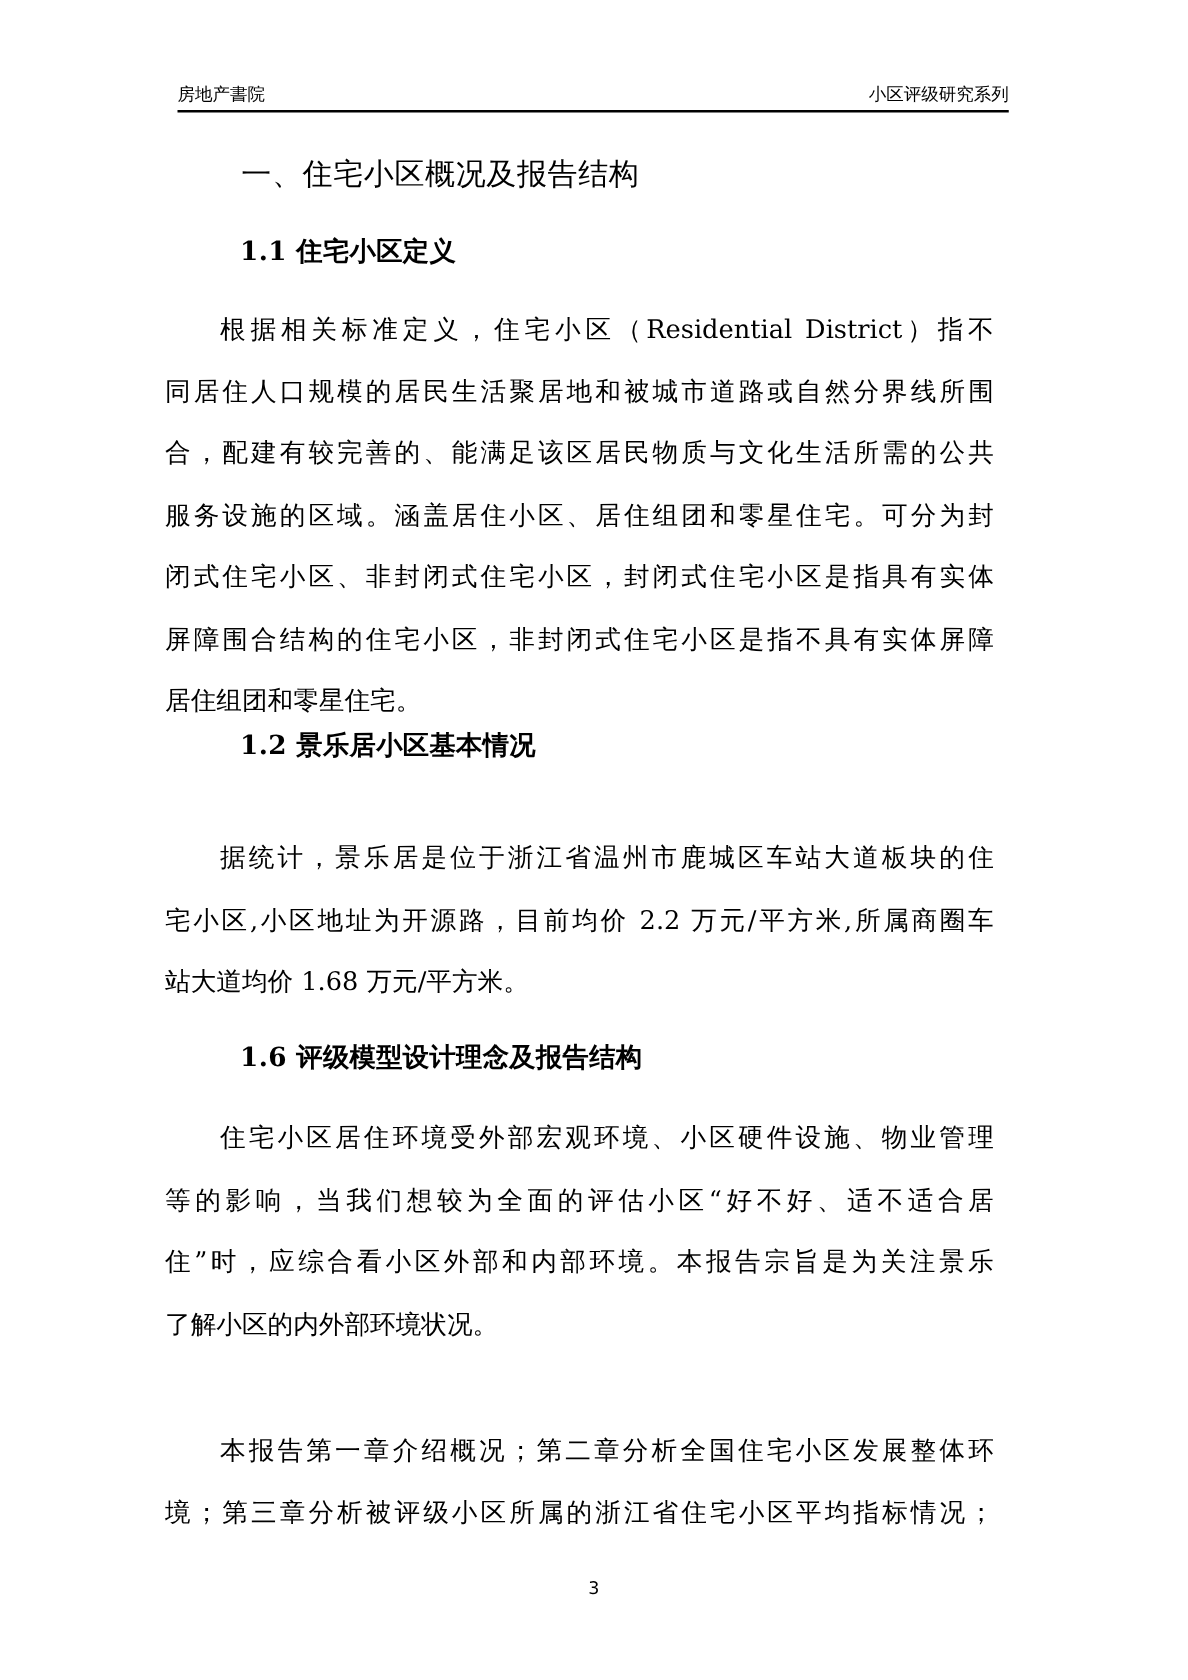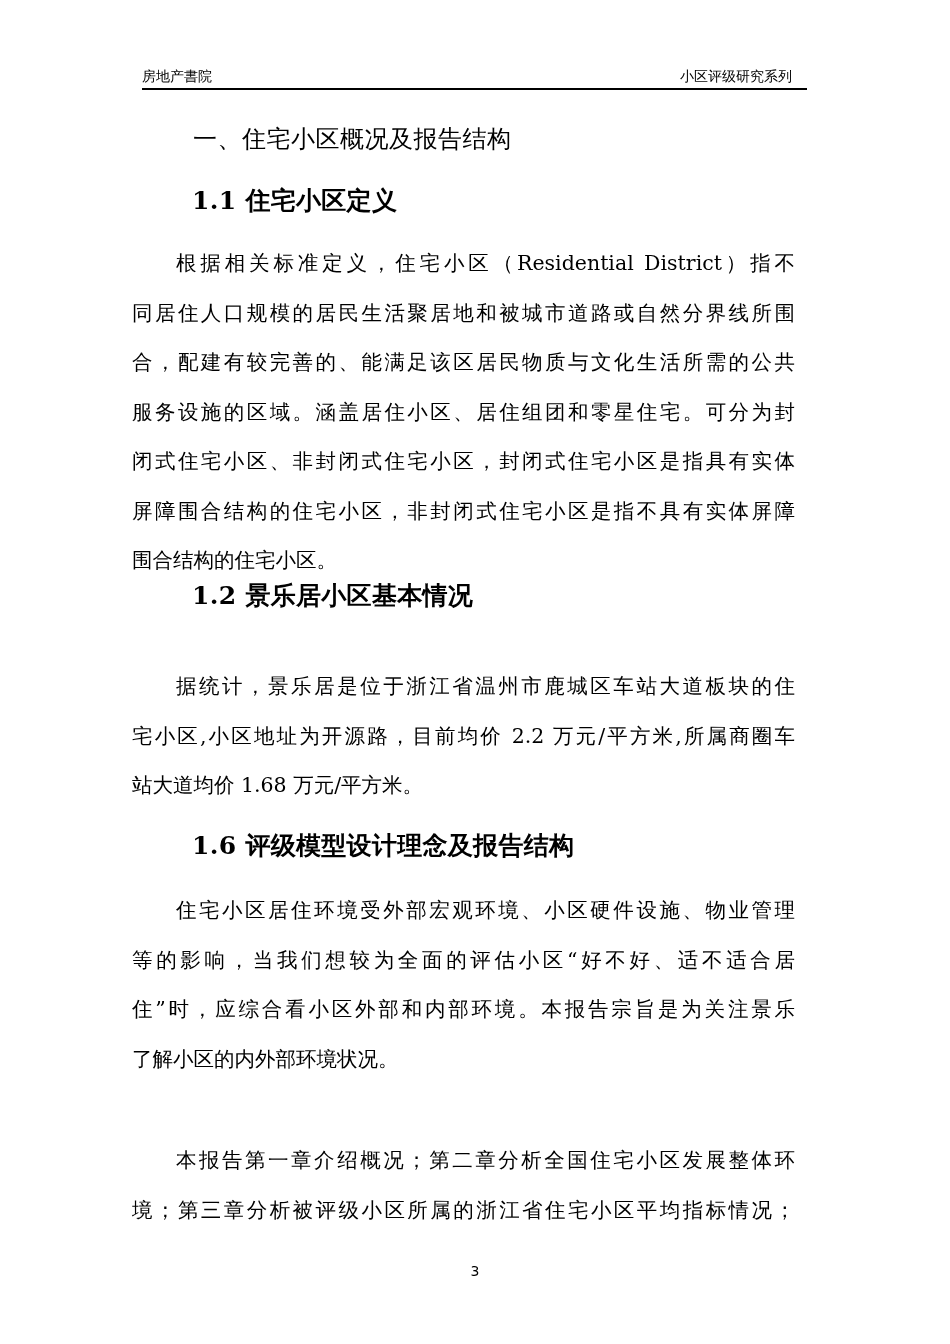--- a/index.html
+++ b/index.html
@@ -1,21 +1,21 @@
 <!DOCTYPE html>
 <html><head>
 <meta charset="utf-8">
 <style>
   html, body { margin:0; padding:0; background:#ffffff; }
   body { width:950px; height:1344px; position:relative; overflow:hidden; color:#000; }
   .header { position:absolute; left:142px; top:66px; width:665px; height:22px; border-bottom:2px solid #000; font-family:"DejaVu Sans", sans-serif; font-size:14px; line-height:20px; }
   .header .left { position:absolute; left:0; top:0; }
-  .header .right { position:absolute; right:15px; top:0; }
+  .header .right { position:absolute; right:0; top:0; }
   .h1 { position:absolute; left:193px; top:122px; font-family:"DejaVu Sans", sans-serif; font-weight:normal; font-size:24px; line-height:34px; letter-spacing:0.5px; }
-  .h2 { position:absolute; left:192px; font-family:"DejaVu Serif", serif; font-weight:bold; font-size:25px; line-height:30px; letter-spacing:0.3px; }
+  .h2 { position:absolute; left:192px; font-family:"DejaVu Serif", serif; font-weight:bold; font-size:21px; line-height:30px; letter-spacing:0.3px; }
   .para { position:absolute; left:132px; width:663px; font-family:"DejaVu Serif", serif; font-size:20.5px; line-height:49.5px; text-align:justify; }
   .line { display:block; white-space:nowrap; height:49.5px; text-align-last:justify; }
   .line.last { text-align-last:left; }
   .indent { padding-left:44px; }
   .footer { position:absolute; left:0; width:950px; top:1263px; text-align:center; font-family:"DejaVu Sans", sans-serif; font-size:14px; }
 </style>
 </head>
 <body>
 
 <div class="header">
@@ -26,21 +26,21 @@
 <div class="h1">一、住宅小区概况及报告结构</div>
 
 <div class="h2" style="top:186px;">1.1 住宅小区定义</div>
 <div class="para" style="top:239px;">
   <span class="line indent">根据相关标准定义，住宅小区（Residential District）指不</span>
   <span class="line">同居住人口规模的居民生活聚居地和被城市道路或自然分界线所围</span>
   <span class="line">合，配建有较完善的、能满足该区居民物质与文化生活所需的公共</span>
   <span class="line">服务设施的区域。涵盖居住小区、居住组团和零星住宅。可分为封</span>
   <span class="line">闭式住宅小区、非封闭式住宅小区，封闭式住宅小区是指具有实体</span>
   <span class="line">屏障围合结构的住宅小区，非封闭式住宅小区是指不具有实体屏障</span>
-  <span class="line last">围合结构的住宅小区。</span>
+  <span class="line last">居住组团和零星住宅。</span>
 </div>
 
 <div class="h2" style="top:581px;">1.2 景乐居小区基本情况</div>
 <div class="para" style="top:662px;">
   <span class="line indent">据统计，景乐居是位于浙江省温州市鹿城区车站大道板块的住</span>
   <span class="line">宅小区,小区地址为开源路，目前均价 2.2 万元/平方米,所属商圈车</span>
   <span class="line last">站大道均价 1.68 万元/平方米。</span>
 </div>
 
 <div class="h2" style="top:831px;">1.6 评级模型设计理念及报告结构</div>

